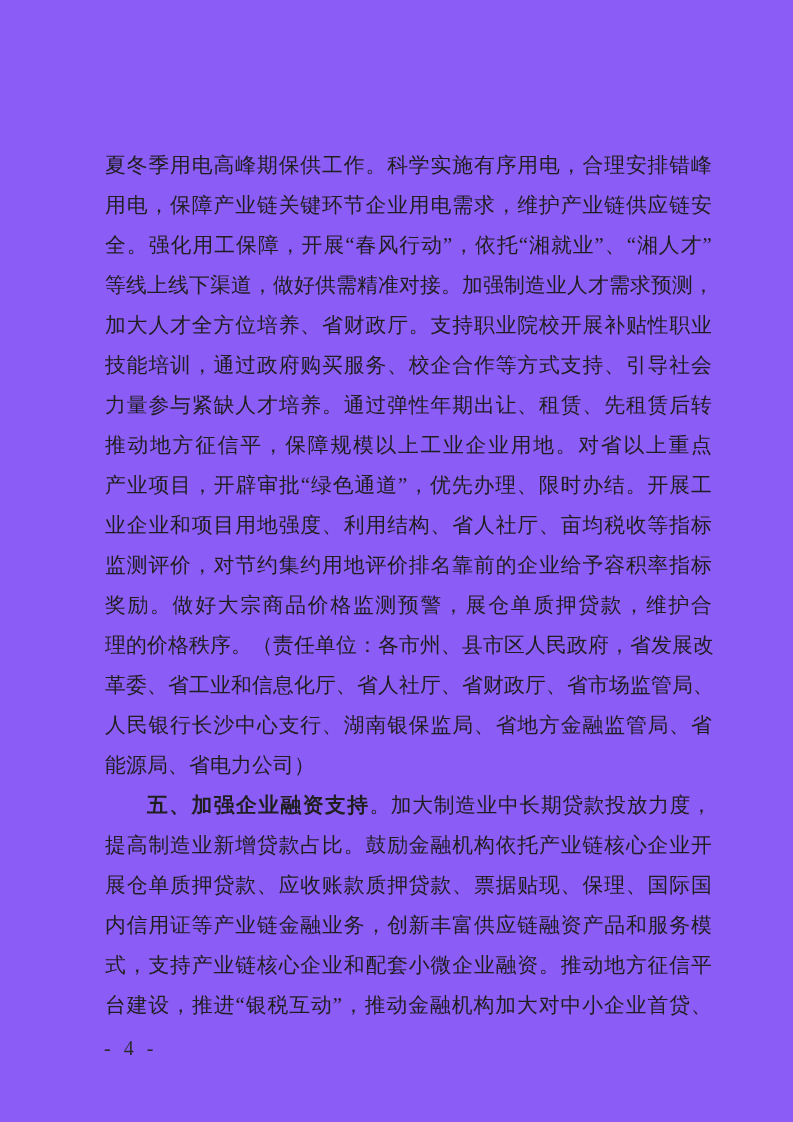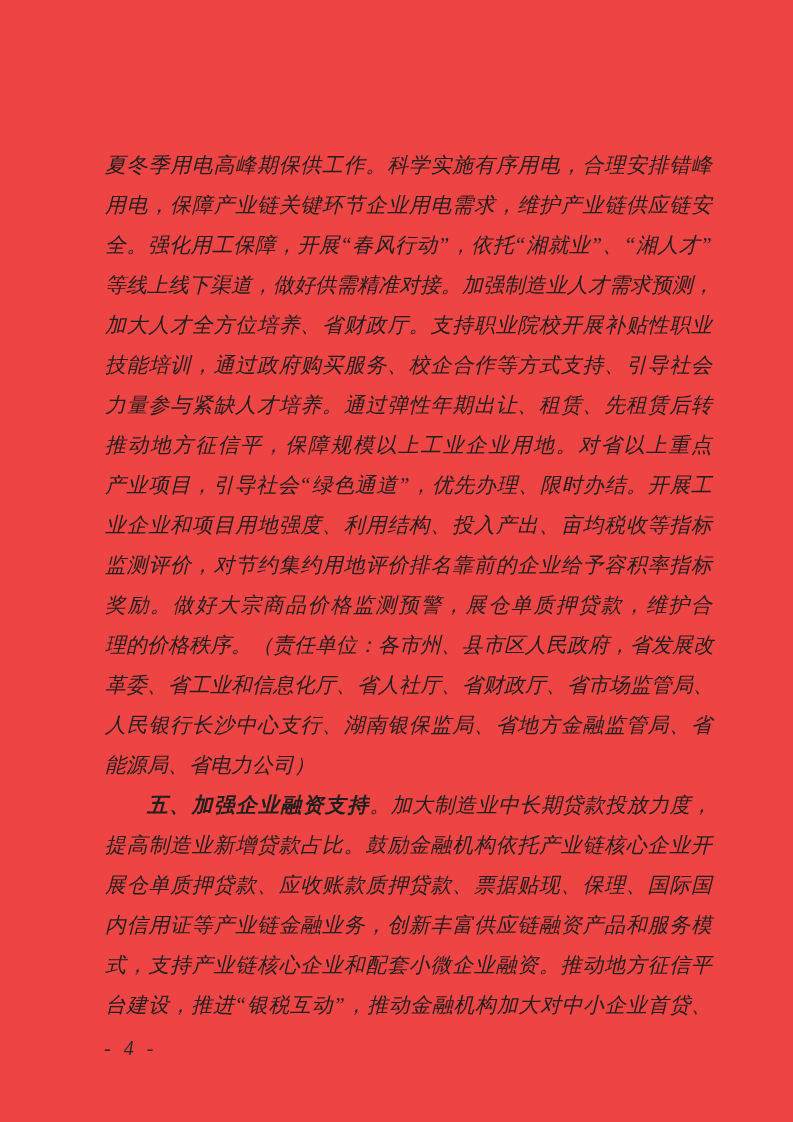--- a/index.html
+++ b/index.html
@@ -14,22 +14,21 @@
     overflow: hidden;
     font-family: "Liberation Serif", "DejaVu Serif", serif;
     color: #1f1f1f;
   }
   .page {
     position: absolute;
     left: 0;
     top: 0;
     width: 793px;
     height: 1122px;
-    background: #ef4444;
-    font-style: italic;
+    background: #8b5cf6;
   }
   .text-block {
     position: absolute;
     left: 105px;
     top: 145px;
     width: 607px;
   }
   .line {
     font-size: 20.8px;
     line-height: 40px;
@@ -73,22 +72,22 @@
 
     <div>
       <div class="line">夏冬季用电高峰期保供工作。科学实施有序用电，合理安排错峰</div>
       <div class="line">用电，保障产业链关键环节企业用电需求，维护产业链供应链安</div>
       <div class="line">全。强化用工保障，开展“春风行动”，依托“湘就业”、“湘人才”</div>
       <div class="line">等线上线下渠道，做好供需精准对接。加强制造业人才需求预测，</div>
       <div class="line">加大人才全方位培养、省财政厅。支持职业院校开展补贴性职业</div>
       <div class="line">技能培训，通过政府购买服务、校企合作等方式支持、引导社会</div>
       <div class="line">力量参与紧缺人才培养。通过弹性年期出让、租赁、先租赁后转</div>
       <div class="line">推动地方征信平，保障规模以上工业企业用地。对省以上重点</div>
-      <div class="line">产业项目，引导社会“绿色通道”，优先办理、限时办结。开展工</div>
-      <div class="line">业企业和项目用地强度、利用结构、投入产出、亩均税收等指标</div>
+      <div class="line">产业项目，开辟审批“绿色通道”，优先办理、限时办结。开展工</div>
+      <div class="line">业企业和项目用地强度、利用结构、省人社厅、亩均税收等指标</div>
       <div class="line">监测评价，对节约集约用地评价排名靠前的企业给予容积率指标</div>
       <div class="line">奖励。做好大宗商品价格监测预警，展仓单质押贷款，维护合</div>
       <div class="line">理的价格秩序。（责任单位：各市州、县市区人民政府，省发展改</div>
       <div class="line">革委、省工业和信息化厅、省人社厅、省财政厅、省市场监管局、</div>
       <div class="line">人民银行长沙中心支行、湖南银保监局、省地方金融监管局、省</div>
       <div class="line para-end">能源局、省电力公司）</div>
     </div>
 
     <div>
       <div class="line indent-first">

